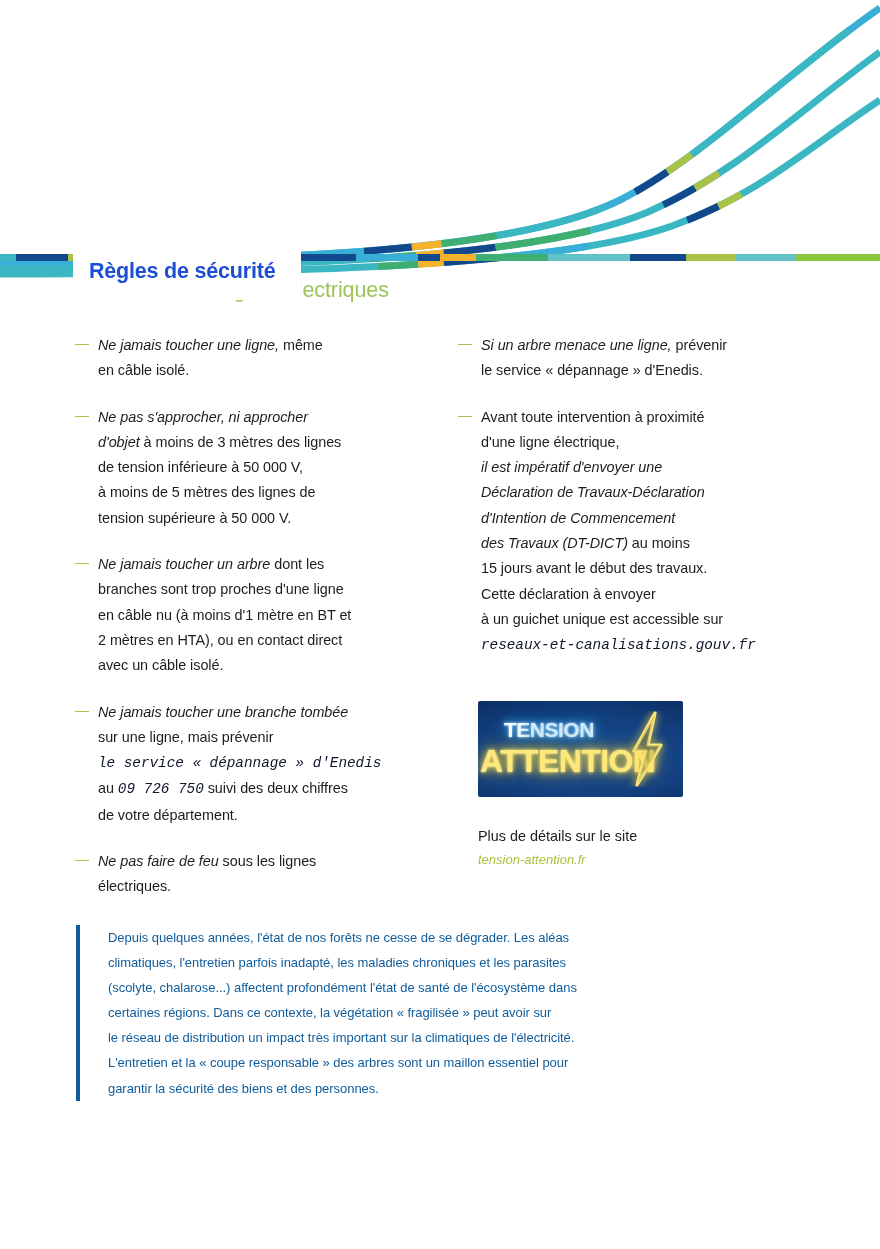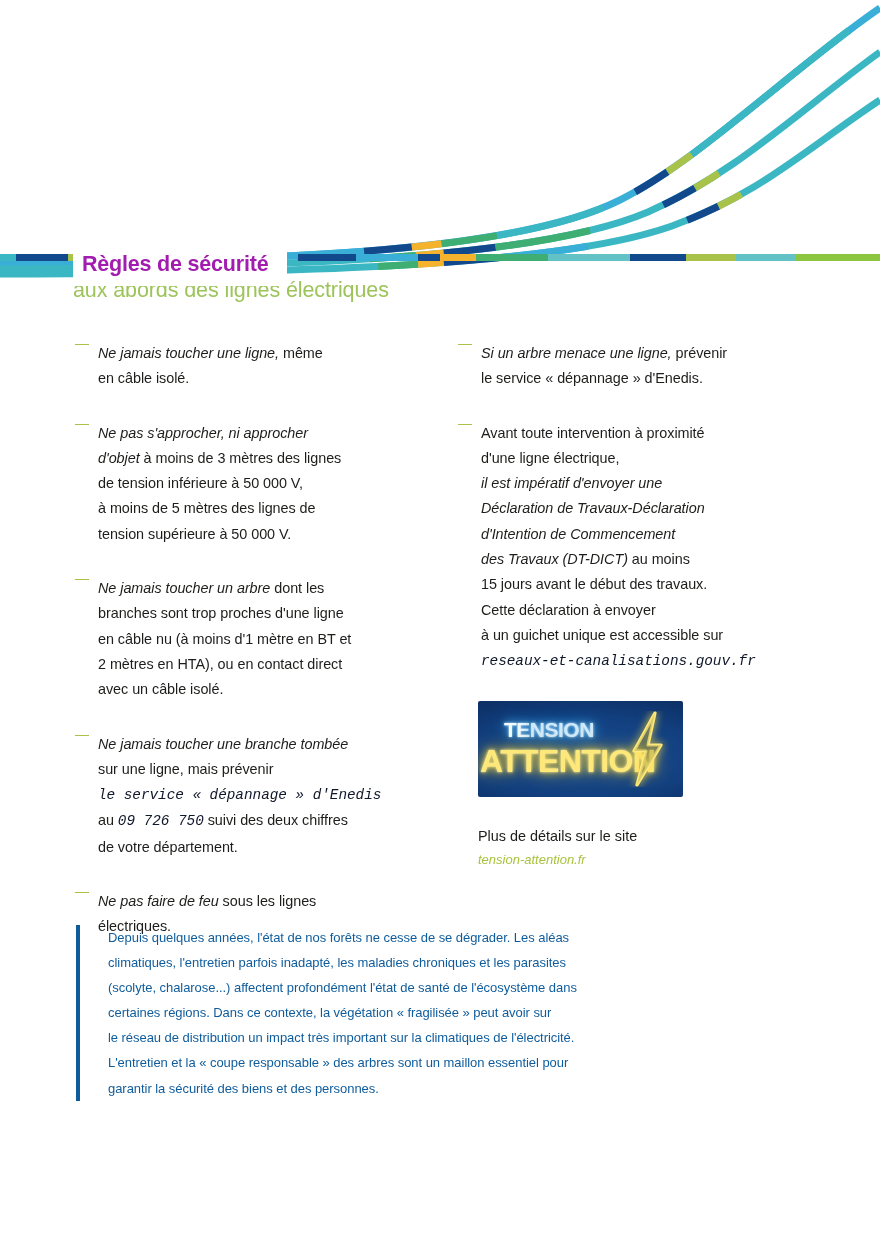--- a/index.html
+++ b/index.html
@@ -45,25 +45,25 @@
     position: absolute;
     left: 73px;
     top: -4px;
     background: #ffffff;
     padding: 0 10px 0 0;
     z-index: 3;
   }
   #page-title {
     font-size: 21.5px;
     font-weight: bold;
-    color: #a21caf;
+    color: #1d4ed8;
     letter-spacing: -0.2px;
     line-height: 26px;
     white-space: nowrap;
-    margin: 9px;
+    margin: 16px;
   }
   #page-subtitle {
     position: absolute;
     left: 73px;
     top: 30px;
     font-size: 21.5px;
     font-weight: normal;
     color: #9dc45a;
     letter-spacing: -0.1px;
     line-height: 28px;
@@ -95,21 +95,20 @@
     margin-right: 9px;
     margin-top: 11px;
     border-top: 1.6px solid #a8c24a;
   }
   .rule-text {
     flex: 1 1 auto;
     font-size: 14.4px;
     line-height: 25.3px;
     color: #1d1d1b;
     letter-spacing: -0.05px;
-    margin-top: 8px;
   }
   .rule-text em {
     font-style: italic;
     font-weight: normal;
   }
   .rule-text .green {
     color: #0f172a;
     font-style: italic;
     font-family: Liberation Mono, monospace;
   }

